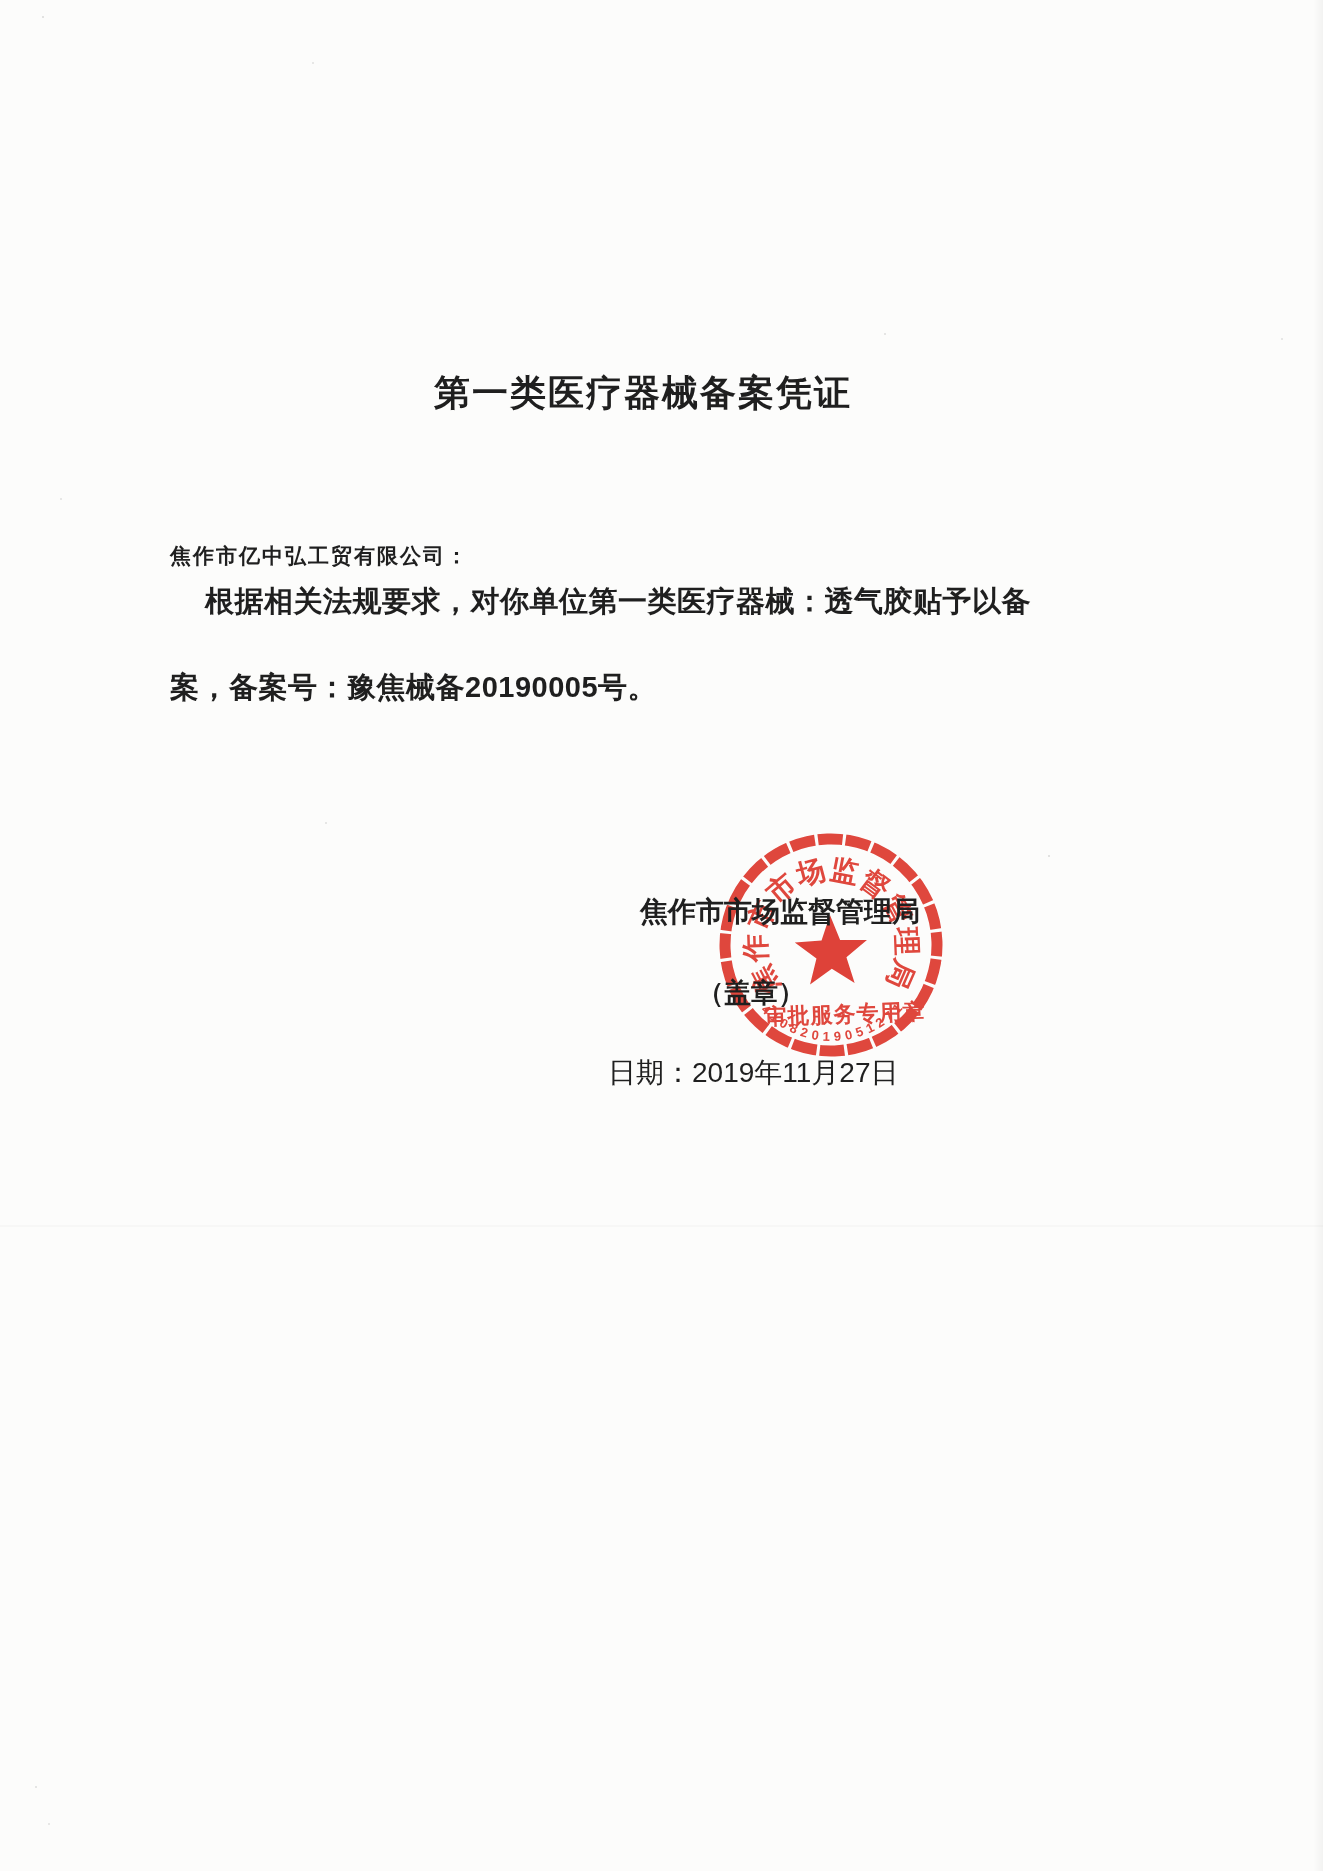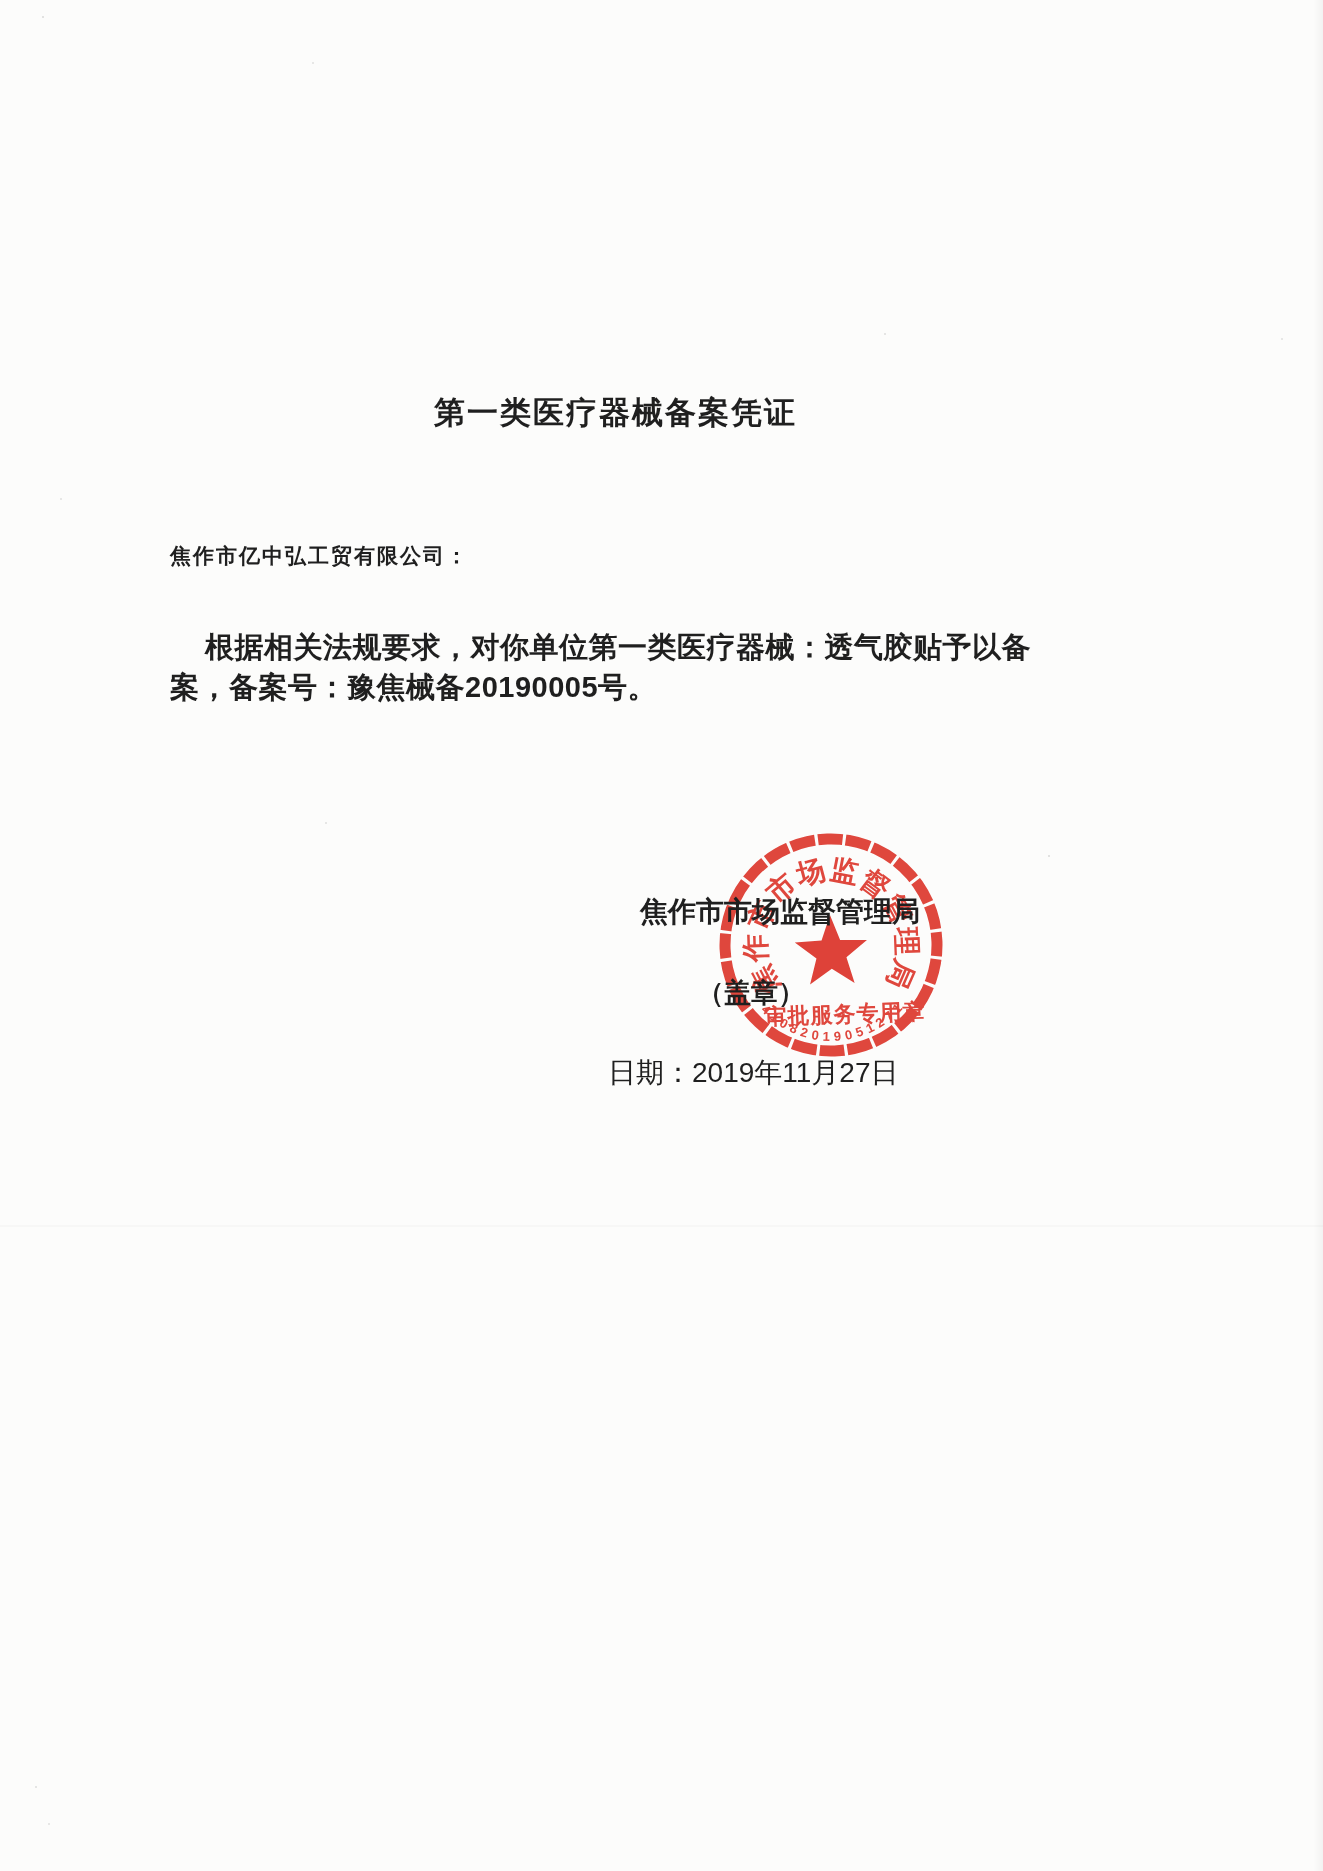--- a/index.html
+++ b/index.html
@@ -46,33 +46,33 @@
       283px 806px 0 rgba(60,60,60,0.15),
       1006px 839px 0 rgba(60,60,60,0.18),
       826px 1015px 0 rgba(60,60,60,0.12),
       -7px 1770px 0 rgba(60,60,60,0.16),
       6px 1807px 0 rgba(60,60,60,0.14);
   }
 
   .txt { position: absolute; white-space: nowrap; z-index: 3; }
 
   .doc-title {
-    left: 434px; top: 392px;
-    font-size: 31px;
+    left: 434px; top: 369px;
+    font-size: 36px;
     font-weight: bold;
     letter-spacing: 2px;
   }
   .addressee {
     left: 170px; top: 542px;
     font-size: 21px;
     font-weight: bold;
     letter-spacing: 2px;
   }
   .body-line1 {
-    left: 205px; top: 628px;
+    left: 205px; top: 582px;
     font-size: 29px;
     font-weight: 600;
     letter-spacing: 0.5px;
   }
   .body-line2 {
     left: 170px; top: 668px;
     font-size: 29px;
     font-weight: 600;
     letter-spacing: 0.5px;
   }

